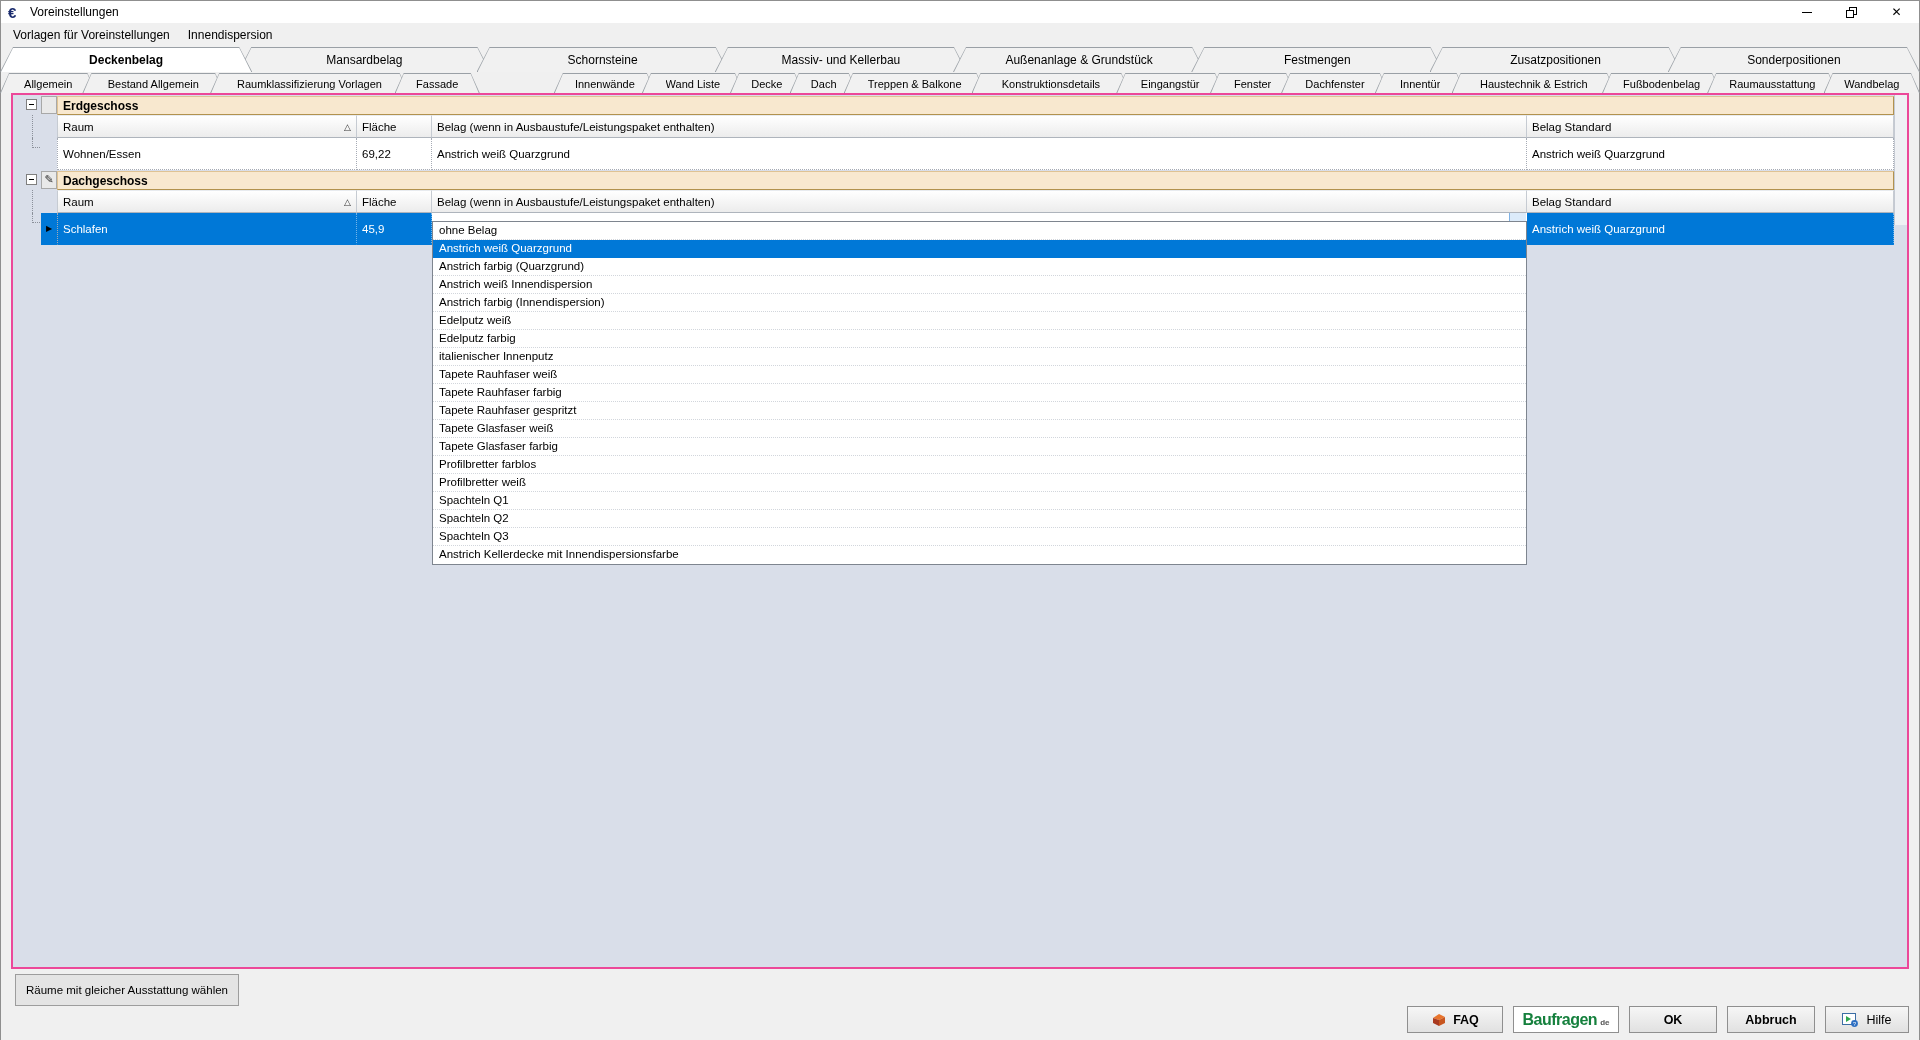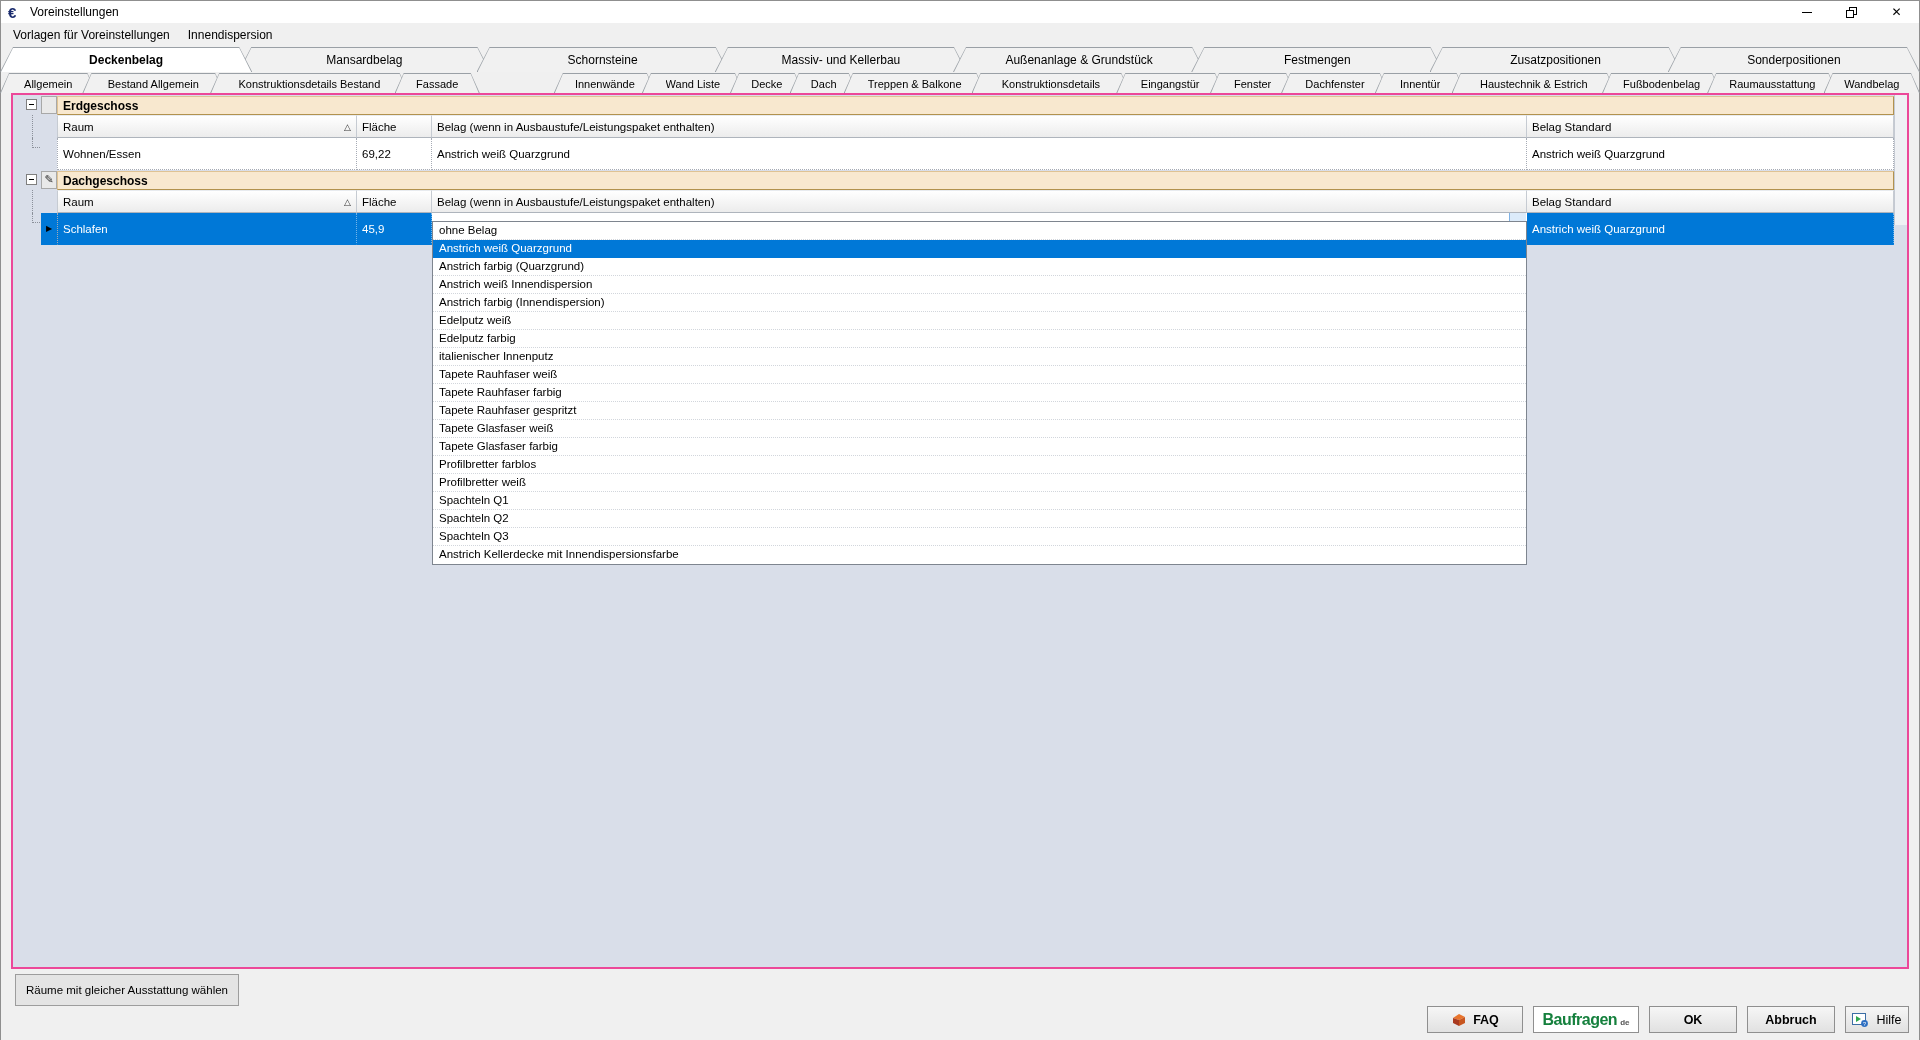--- a/index.html
+++ b/index.html
@@ -95,21 +95,21 @@
   .dd-item.sel { background:#0078D7; color:#FFF; border-bottom-color:#0078D7; }
 
   
   .footer { position:relative; height:72px; background:#F0F0F0; }
   .rooms-btn { position:absolute; left:14px; top:5px; height:21px; padding:15px 10px; font-size:11.5px;
     background:#E4E4E4; border:1px solid #9D9D9D; display:flex; align-items:center; }
   .footer-right { position:absolute; right:10px; top:37px; display:flex; gap:10px; align-items:center; }
   .btn { height:27px; display:flex; align-items:center; justify-content:center; gap:7px;
     background:linear-gradient(#F6F6F6,#E1E1E1); border:1px solid #8F8F8F; font-size:12.5px; font-weight:bold; }
   .btn.w-faq { width:96px; } .btn.w-logo { width:106px; background:#FFF; } .btn.w-ok { width:88px; }
-  .btn.w-abbruch { width:88px; } .btn.w-hilfe { width:64px; font-weight:normal; }
+  .btn.w-abbruch { width:88px; } .btn.w-hilfe { width:84px; font-weight:normal; }
   .logo-main { font-weight:bold; font-size:16px; letter-spacing:-0.5px; color:#15803d; }
   .logo-tld { font-size:8px; color:#555; align-self:flex-end; margin-left:-4px; margin-bottom:4px; }
 </style>
 </head>
 <body>
 
 <div class="window">
 
   <div class="titlebar">
     <span class="app-icon">€</span>
@@ -194,21 +194,21 @@
       </div>
       <div class="tab" style="flex-grow: 25;">
         <span class="tab-bd"></span>
         <span class="tab-fill">
           <span class="tab-label">Bestand Allgemein</span>
         </span>
       </div>
       <div class="tab" style="flex-grow: 35;">
         <span class="tab-bd"></span>
         <span class="tab-fill">
-          <span class="tab-label">Konstruktionsdetails Bestand</span>
+          <span class="tab-label">Raumklassifizierung Vorlagen</span>
         </span>
       </div>
       <div class="tab" style="flex-grow: 15;">
         <span class="tab-bd"></span>
         <span class="tab-fill">
           <span class="tab-label">Fassade</span>
         </span>
       </div>
       <div class="tab" style="flex-grow: 18; margin-top: 28px;">
         <span class="tab-bd"></span>

